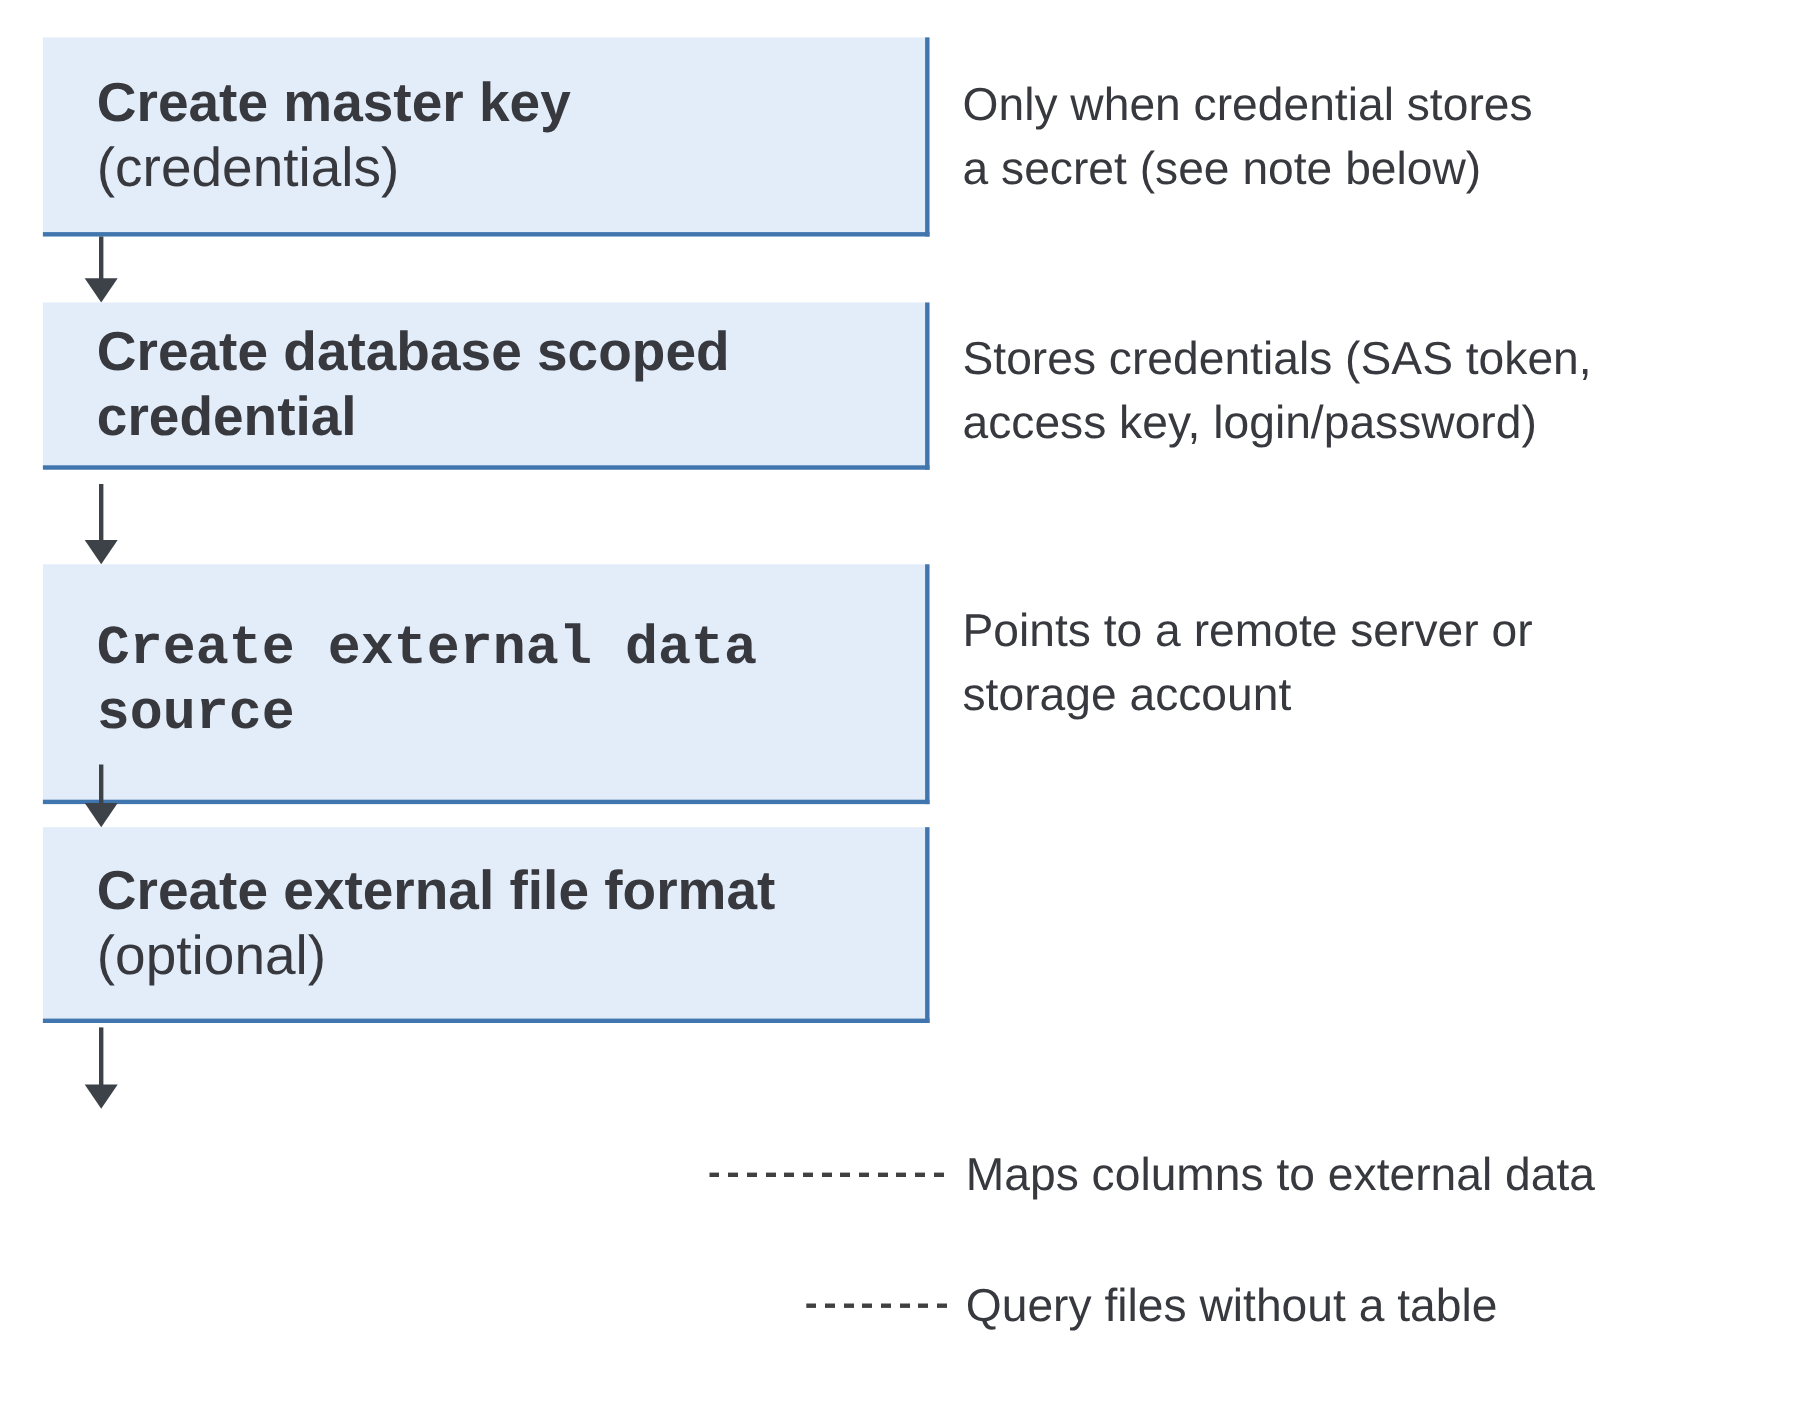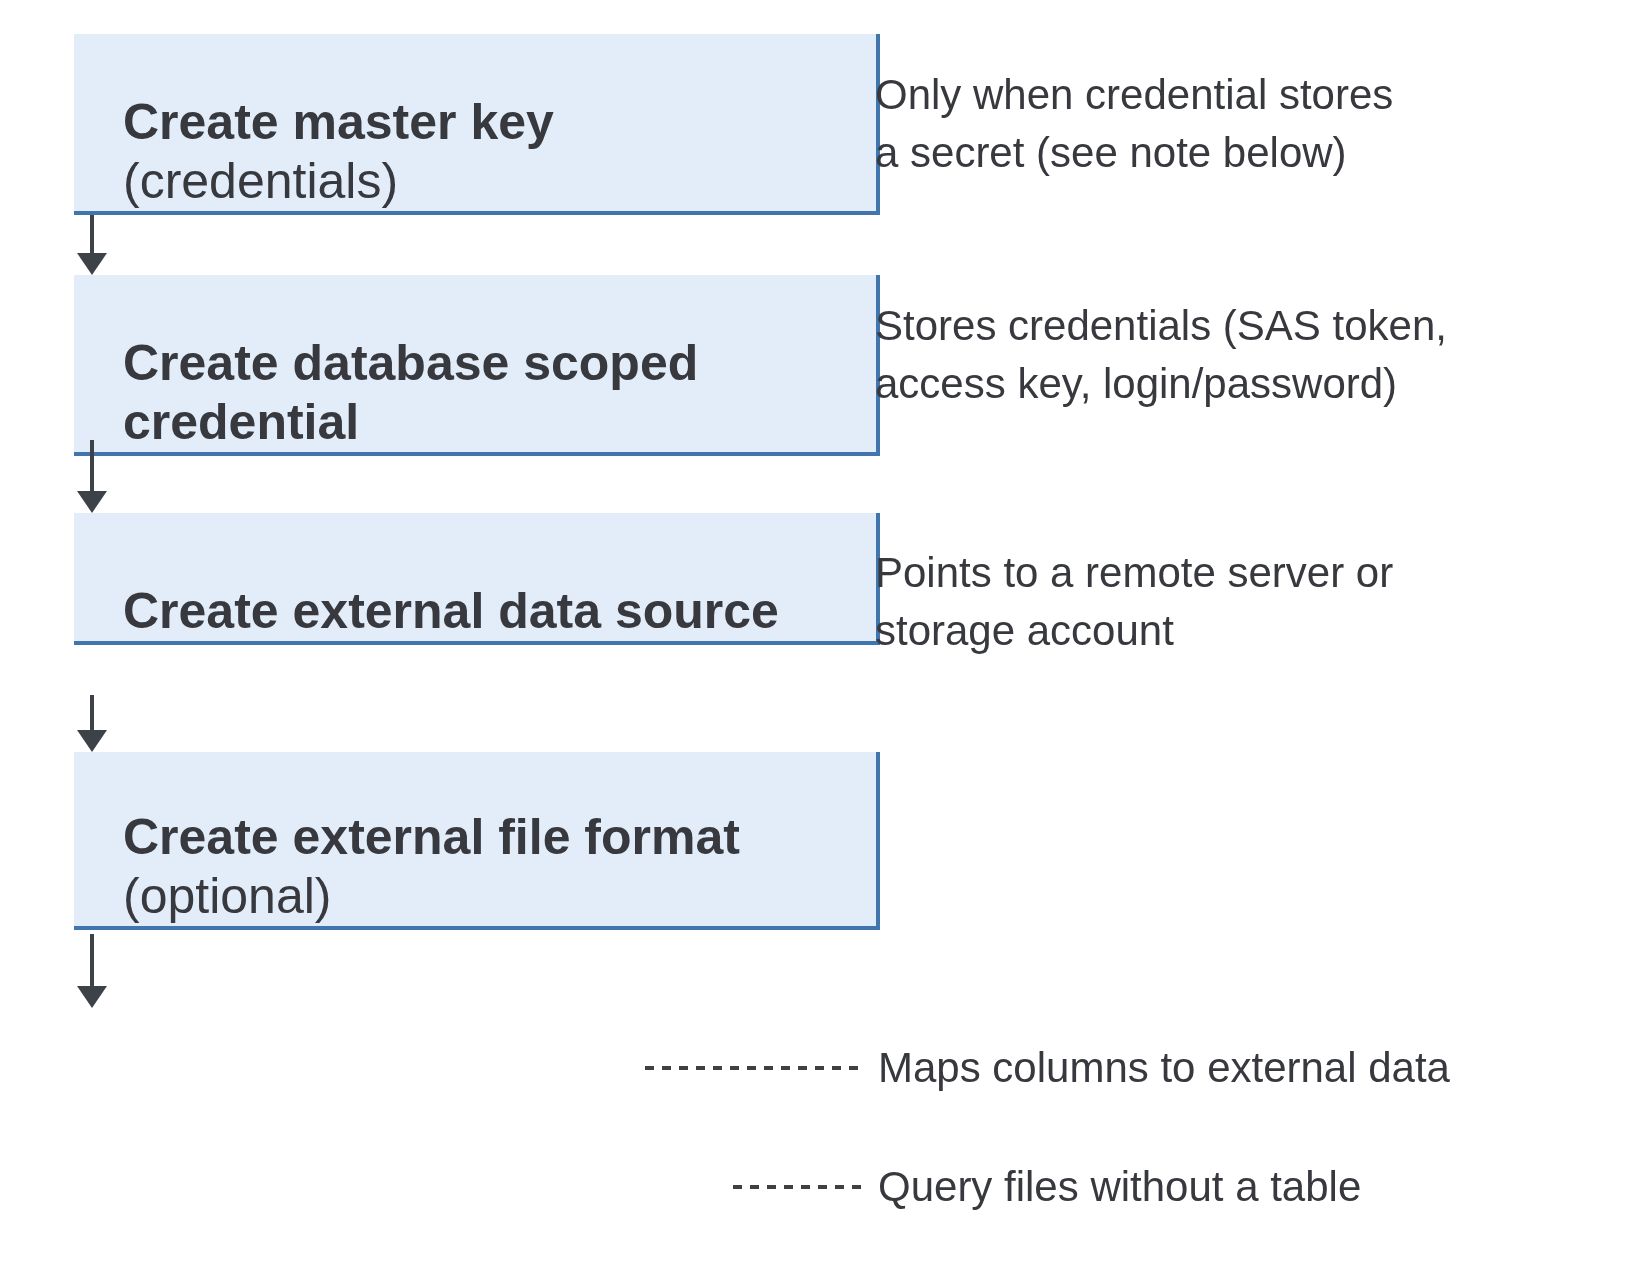--- a/index.html
+++ b/index.html
@@ -22,26 +22,25 @@
   }
   .box {
     position: absolute;
     left: 39px;
     width: 806px;
     background: var(--box-fill);
     border-right: 4px solid var(--box-border);
     border-bottom: 4px solid var(--box-border);
     display: flex;
     flex-direction: column;
-    justify-content: flex-end;
+    justify-content: center;
     padding-left: 49px;
     padding-right: 30px;
     font-size: 50px;
     line-height: 59px;
-    margin-left: 35px;
   }
   .box-title { font-weight: bold; }
   .box-qualifier { font-weight: normal; }
   .bold { font-weight: bold; }
   .gap { margin-left: 14px; }
   .note {
     position: absolute;
     left: 875px;
     font-size: 42px;
     line-height: 58px;
@@ -82,32 +81,32 @@
     <div class="box-qualifier">(credentials)</div>
   </div>
   <div class="note" style="top:66px;">Only when credential stores
 a secret (see note below)</div>
 
   <div class="arrow" style="top:215px;height:60px;">
     <div class="arrow-line" style="height:40px;"></div>
     <div class="arrow-head" style="top:38px;"></div>
   </div>
 
-  <div class="box" style="top:275px;height:181px;">
+  <div class="box" style="top:275px;height:152px;">
     <div class="box-title">Create database scoped credential</div>
   </div>
   <div class="note" style="top:297px;">Stores credentials (SAS token,
 access key, login/password)</div>
 
   <div class="arrow" style="top:440px;height:73px;">
     <div class="arrow-line" style="height:53px;"></div>
     <div class="arrow-head" style="top:51px;"></div>
   </div>
 
-  <div class="box" style="top:513px;height:132px;">
+  <div class="box" style="top:513px;height:218px;font-family:Liberation Mono, monospace;">
     <div class="box-title">Create external data source</div>
   </div>
   <div class="note" style="top:544px;">Points to a remote server or
 storage account</div>
 
   <div class="arrow" style="top:695px;height:57px;">
     <div class="arrow-line" style="height:37px;"></div>
     <div class="arrow-head" style="top:35px;"></div>
   </div>
 

